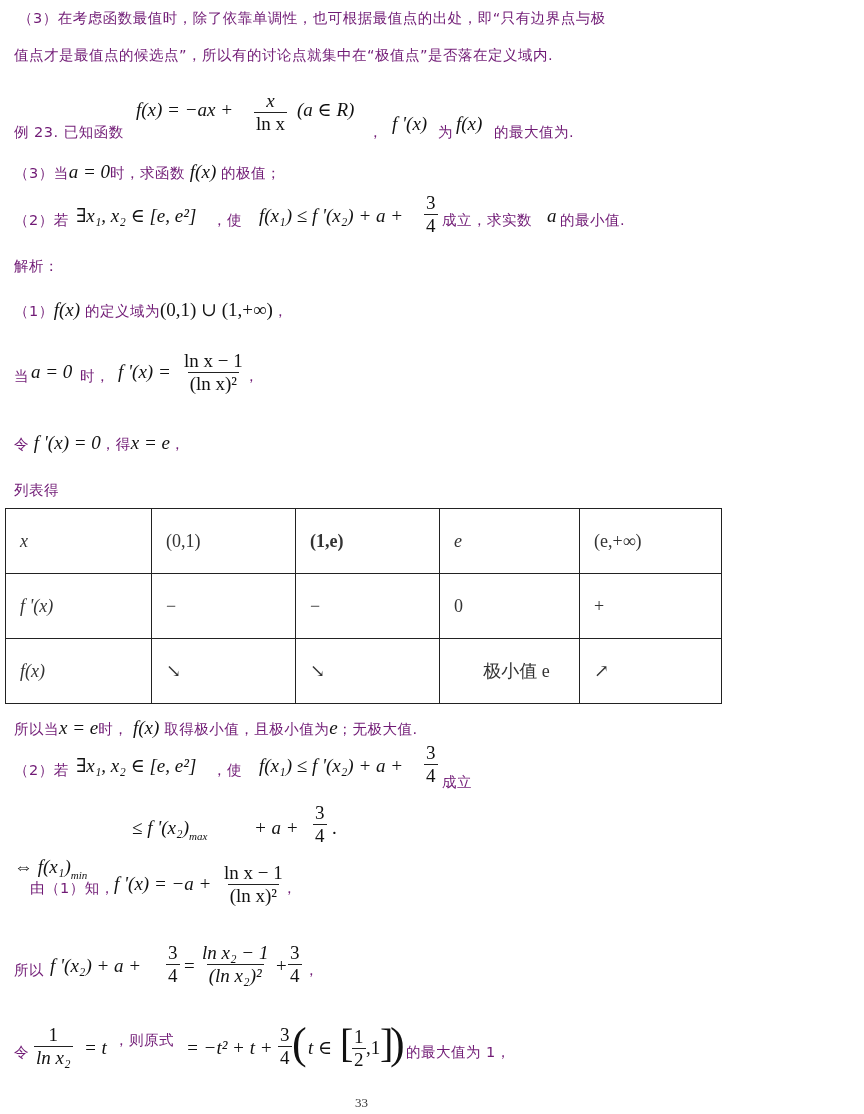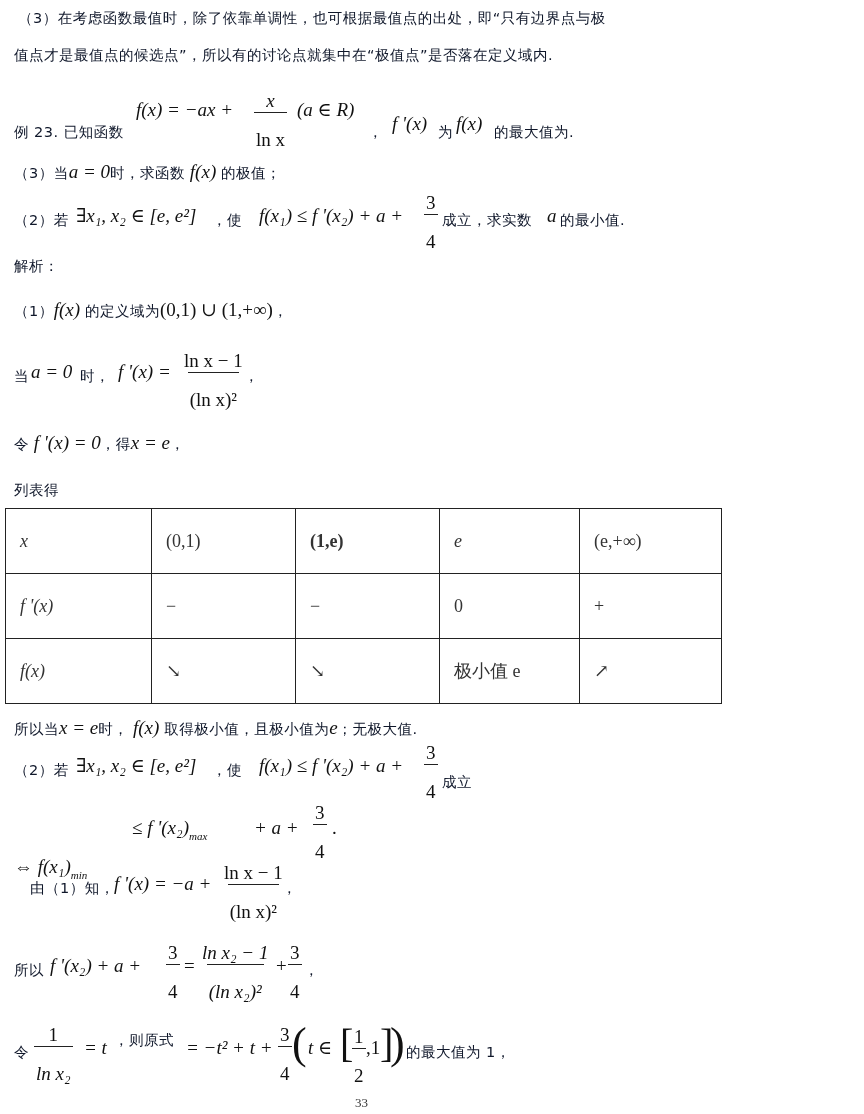--- a/index.html
+++ b/index.html
@@ -2,43 +2,43 @@
 <html><head>
 <meta charset="utf-8">
 <style>
   html, body { margin: 0; padding: 0; background: #ffffff; }
   body {
     width: 864px; height: 1114px; position: relative; overflow: hidden;
     color: #2a2a2a;
     font-family: "DejaVu Serif", "Liberation Serif", serif;
   }
   .ln { position: absolute; left: 0; white-space: nowrap; font-size: 15px; line-height: 20px; }
-  .cn { font-family: "DejaVu Sans", "Liberation Sans", sans-serif; font-size: 14.5px; color: #0f172a; letter-spacing: 0.5px; }
+  .cn { font-family: "DejaVu Sans", "Liberation Sans", sans-serif; font-size: 14.5px; color: #701a75; letter-spacing: 0.5px; }
   .m { font-family: "Liberation Serif", "DejaVu Serif", serif; font-size: 19px; color: #111; }
   .it { font-style: italic; }
   .frac { display: inline-flex; flex-direction: column; align-items: center; vertical-align: middle; margin: 0 2px; }
   .frac .num { padding: 0 2px; line-height: 22px; }
-  .frac .den { border-top: 1.3px solid #222; padding: 16px 2px; line-height: 22px; }
+  .frac .den { border-top: 1.3px solid #222; padding: 0 2px; line-height: 22px; }
   .small-sub { font-size: 11px; vertical-align: -6px; }
 
   table.tbl {
     position: absolute; left: 5px; top: 508px;
     border-collapse: collapse; width: 717px;
   }
   table.tbl td {
     border: 1.6px solid #222; height: 64px; padding: 0 0 0 14px;
     font-family: "Liberation Serif", "DejaVu Serif", serif; font-size: 18px; color: #333;
     vertical-align: middle;
   }
   table.tbl td.c0 { width: 131px; }
   table.tbl td.c1 { width: 129px; }
   table.tbl td.c2 { width: 129px; }
   table.tbl td.c3 { width: 125px; }
   .bold { font-weight: bold; color: #111; }
-  .cnsmall { font-family: "DejaVu Sans", "Liberation Sans", sans-serif; font-size: 14px; color: #444; }
+  .cnsmall { font-family: "DejaVu Sans", "Liberation Sans", sans-serif; font-size: 14px; color: #444; text-align: center; }
   .arrow { font-size: 22px; color: #222; }
   .pagenum { position: absolute; left: 355px; top: 1095px; font-size: 13px; color: #333; font-family: "Liberation Serif", serif; }
   .big-paren { font-size: 44px; vertical-align: middle; line-height: 1; font-weight: 200; }
   .big-brack { font-size: 40px; vertical-align: middle; line-height: 1; font-weight: 200; }
 </style>
 </head>
 <body>
 
 <div class="ln cn" style="left:18px; top:8px;">（3）在考虑函数最值时，除了依靠单调性，也可根据最值点的出处，即“只有边界点与极</div>
 <div class="ln cn" style="left:14px; top:45px;">值点才是最值点的候选点”，所以有的讨论点就集中在“极值点”是否落在定义域内.</div>

